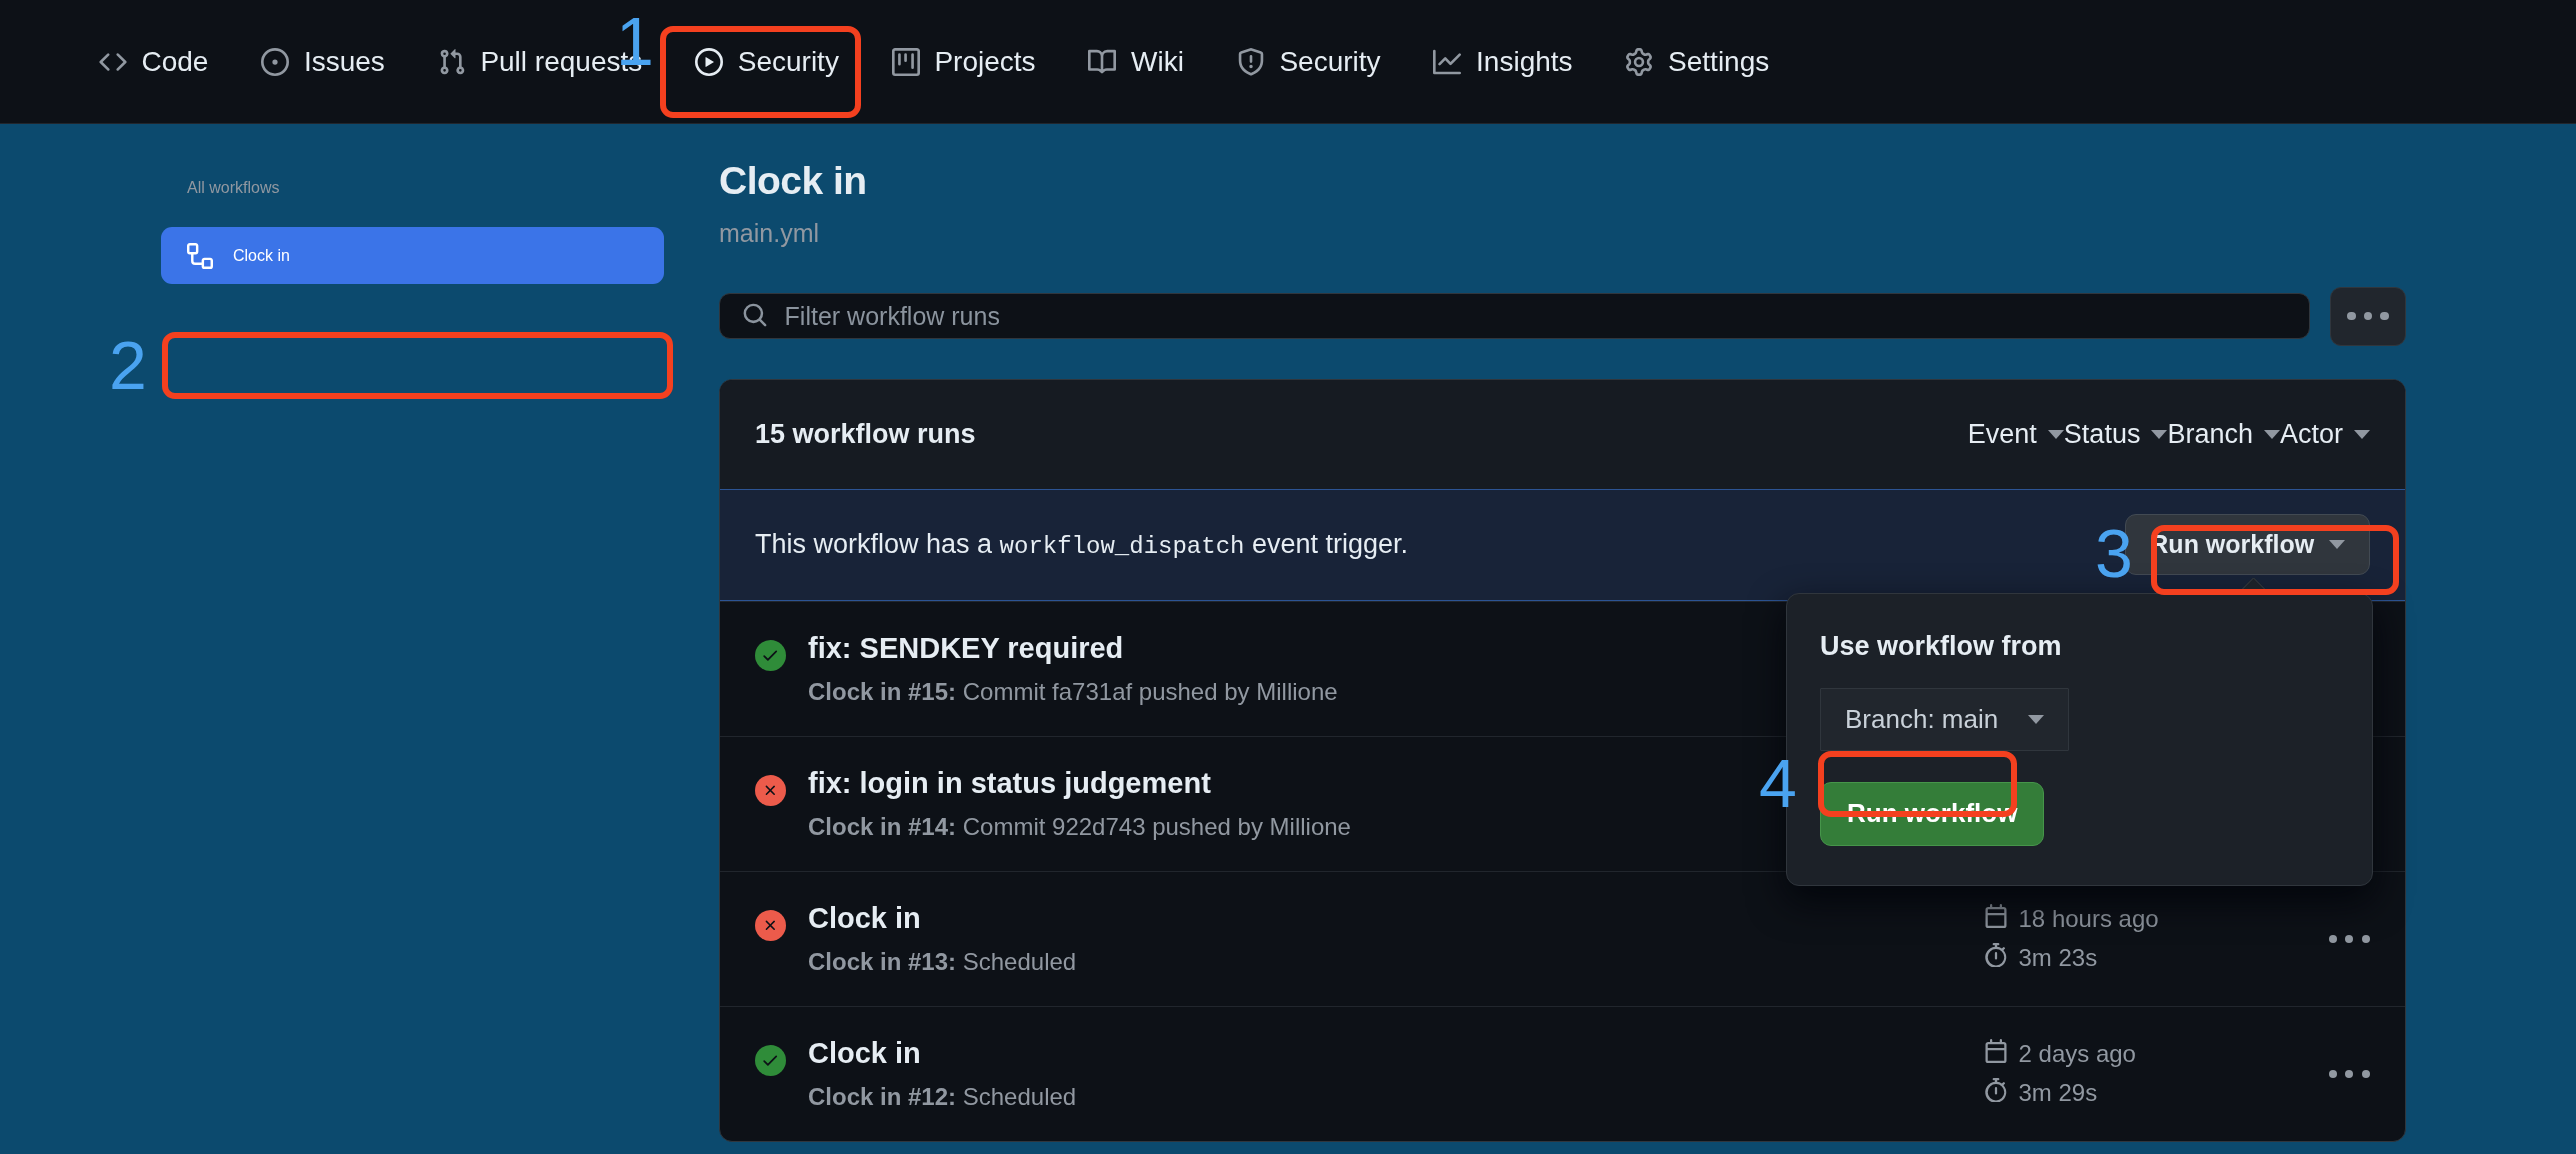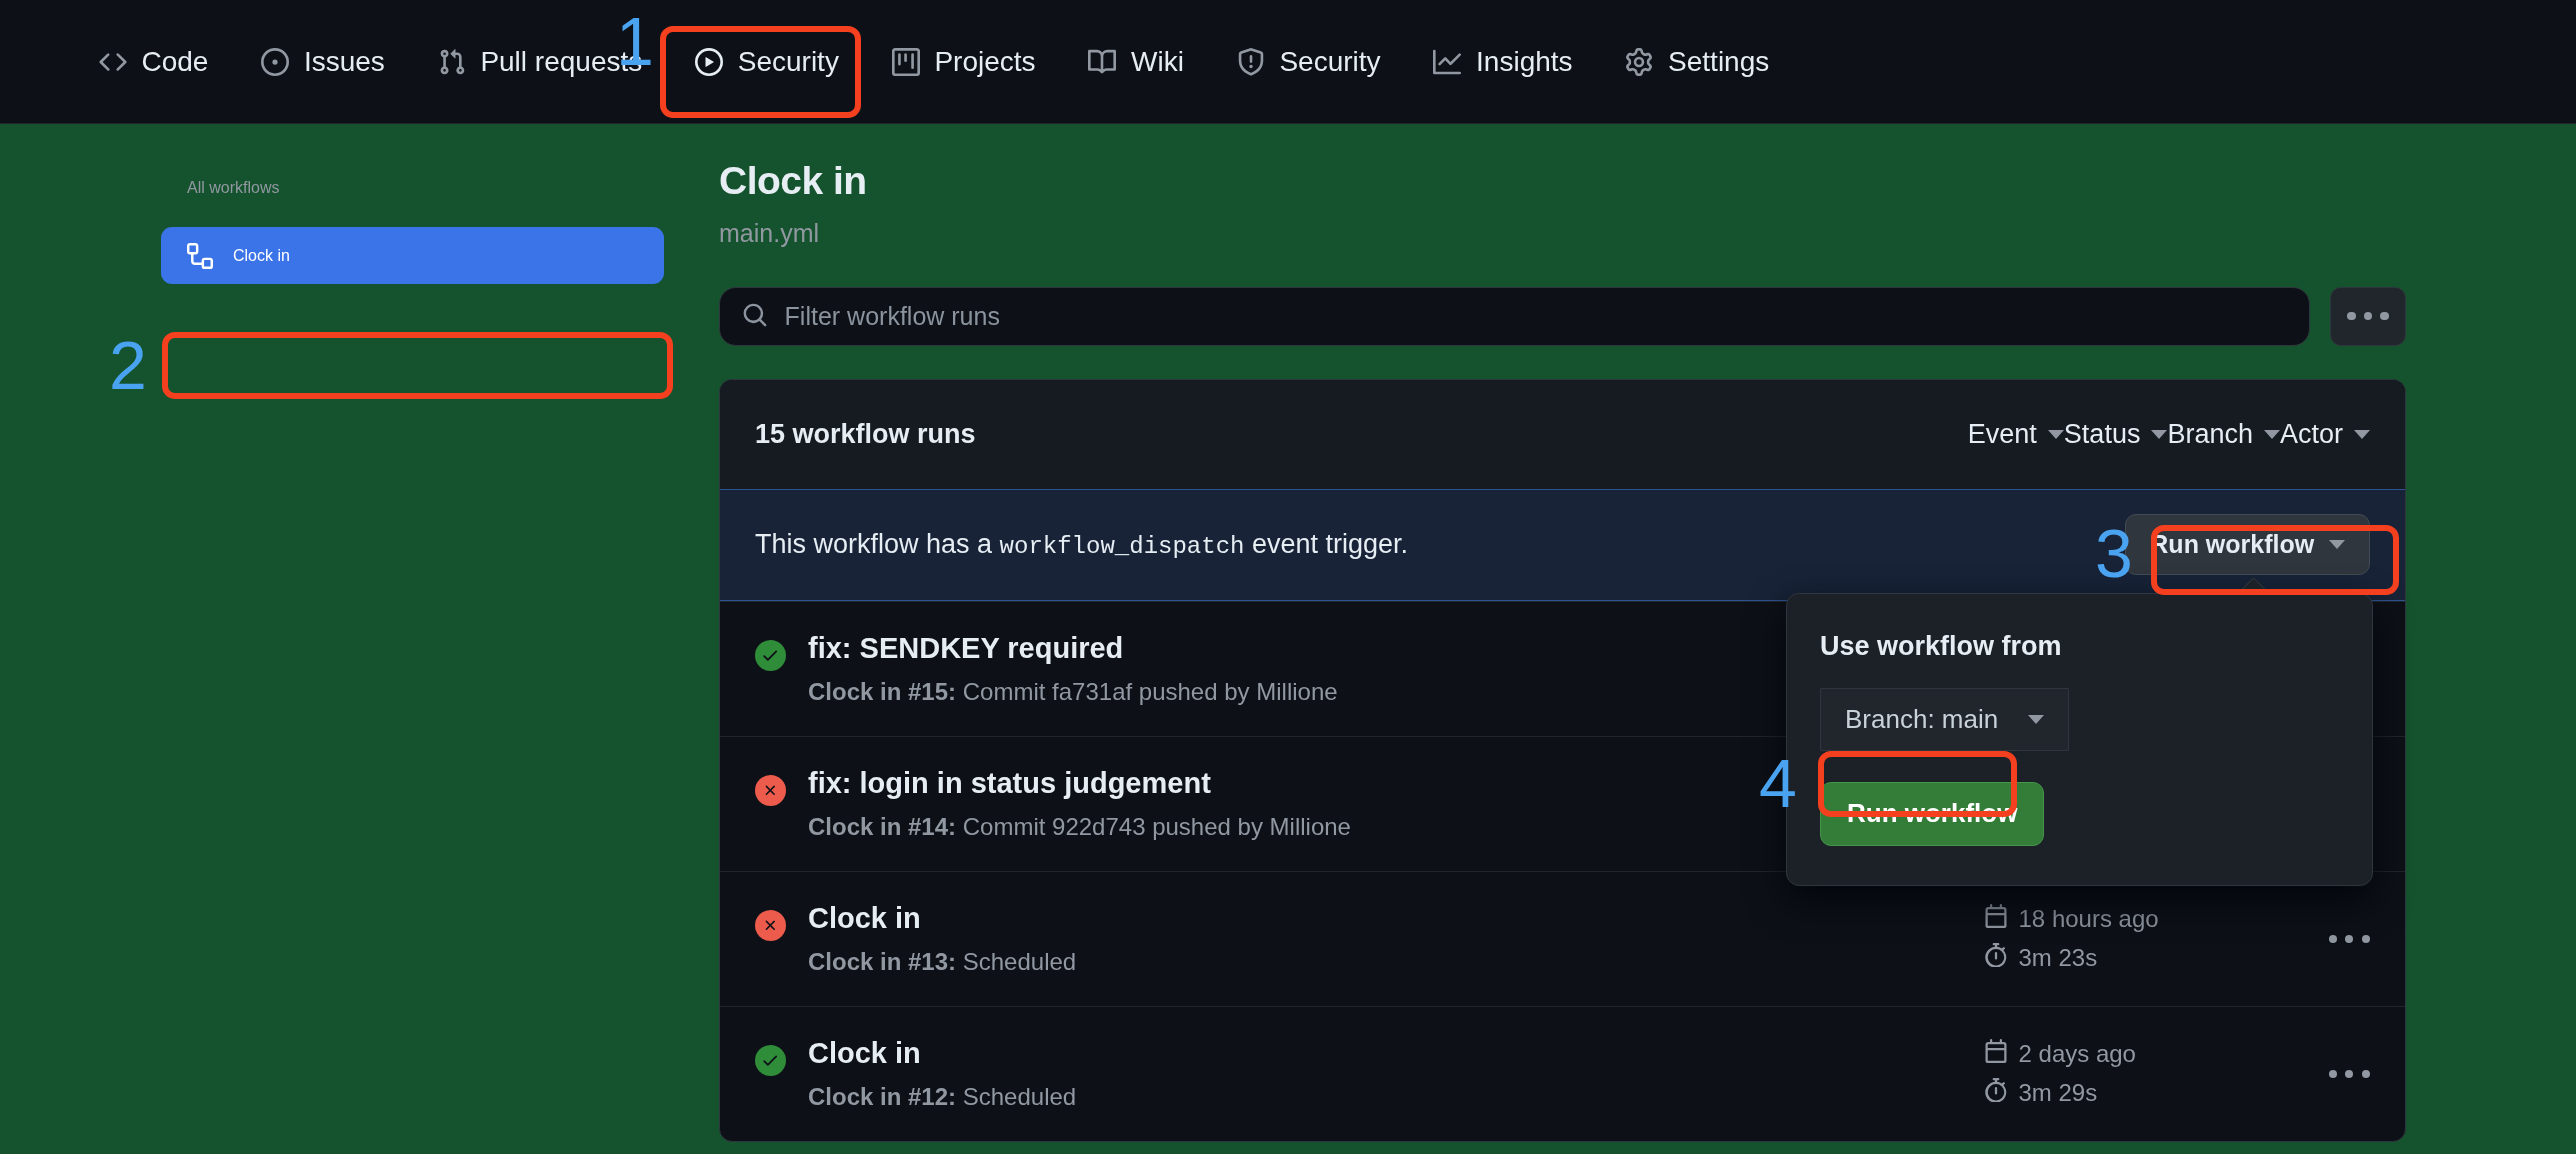--- a/index.html
+++ b/index.html
@@ -3,21 +3,21 @@
 <meta charset="utf-8">
 <style>
   * { box-sizing: border-box; margin: 0; padding: 0; }
   html, body {
     width: 2576px; height: 1154px;
     background: #0d1117;
     font-family: "Liberation Sans", sans-serif;
     color: #e6edf3;
     overflow: hidden;
   }
-  .page { position: relative; width: 2576px; height: 1154px; background: #14532d; }
+  .page { position: relative; width: 2576px; height: 1154px; background: #0c4a6e; }
 
   
   .topnav {
     position: absolute; top: 0; left: 0; width: 2576px; height: 124px;
     background: #0d1117;
     border-bottom: 1.8px solid #21262d;
     display: flex; align-items: center;
     padding-left: 72px;
   }
   .navitem {
@@ -53,21 +53,21 @@
   .sb-item.active { background: #3b74e8; color: #ffffff; font-weight: normal; }
   .sb-item .ico { display:flex; align-items:center; }
 
   
   .main { position: absolute; left: 719px; top: 124px; width: 1857px; padding: 35px 0 0 0; }
   .page-title { font-size: 39px; font-weight: bold; color: #e6edf3; letter-spacing: -0.5px; }
   .page-sub { font-size: 25px; color: #9198a1; margin-top: 15.7px; }
 
   .filterrow { display: flex; align-items: center; gap: 20px; margin-top: 39px; padding-right: 170px; }
   .searchbox {
-    flex: 1; height: 59px; border: 0.9px solid #30363d; border-radius: 17px;
+    flex: 1; height: 46px; border: 0.9px solid #30363d; border-radius: 11px;
     background: #0d1117; display: flex; align-items: center; gap: 16.6px; padding: 0 22px; text-align: right;
   }
   .searchbox .ph { font-size: 25px; color: #8b949e; }
   .kebab-btn {
     width: 76px; height: 59px; border: 0.9px solid #30363d; border-radius: 11px;
     background: #21262d; display: flex; align-items: center; justify-content: center; gap: 8.3px;
   }
   .kebab-btn i { width: 8.3px; height: 8.3px; border-radius: 50%; background: #9198a1; display:block; }
 
   

